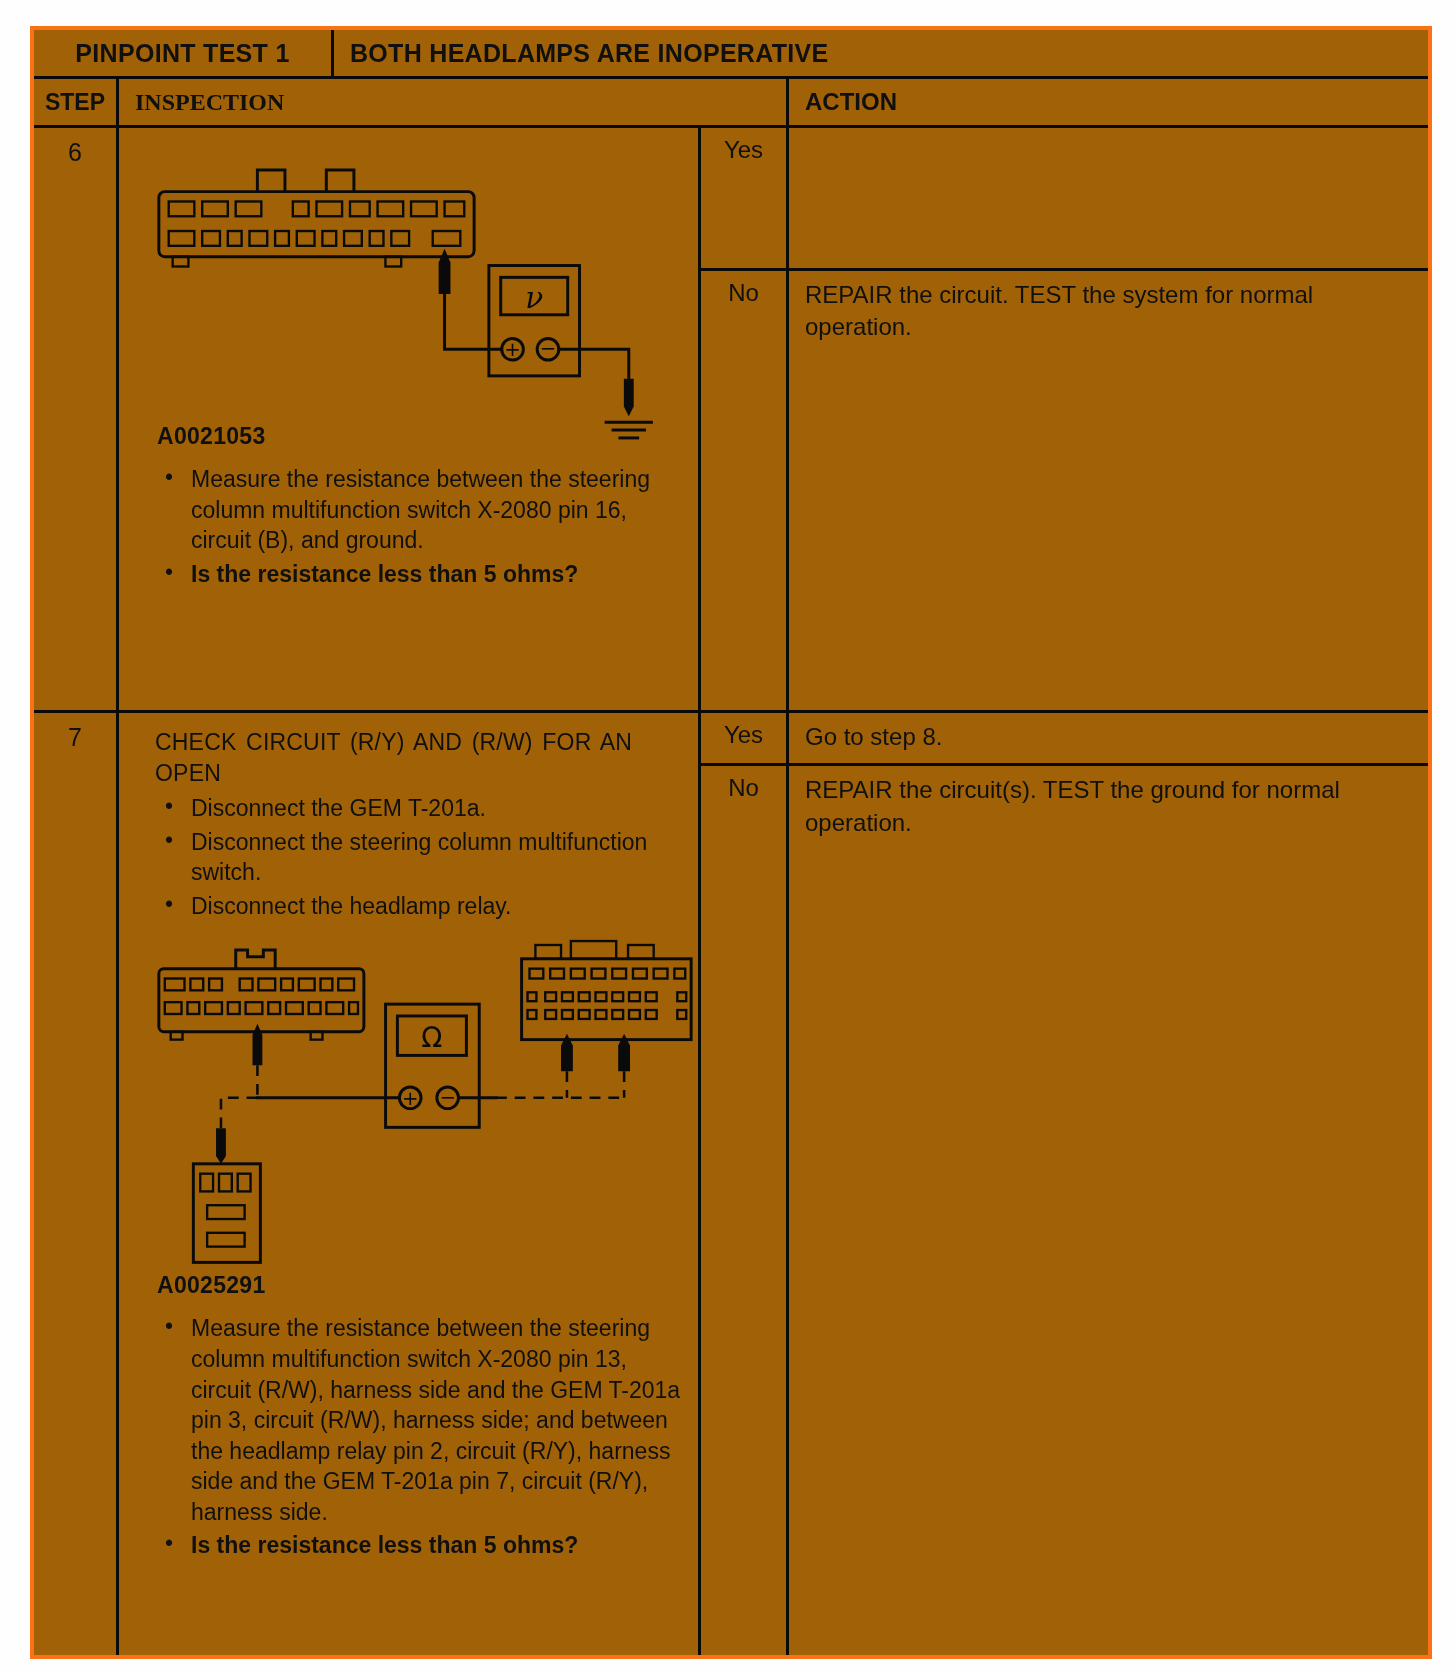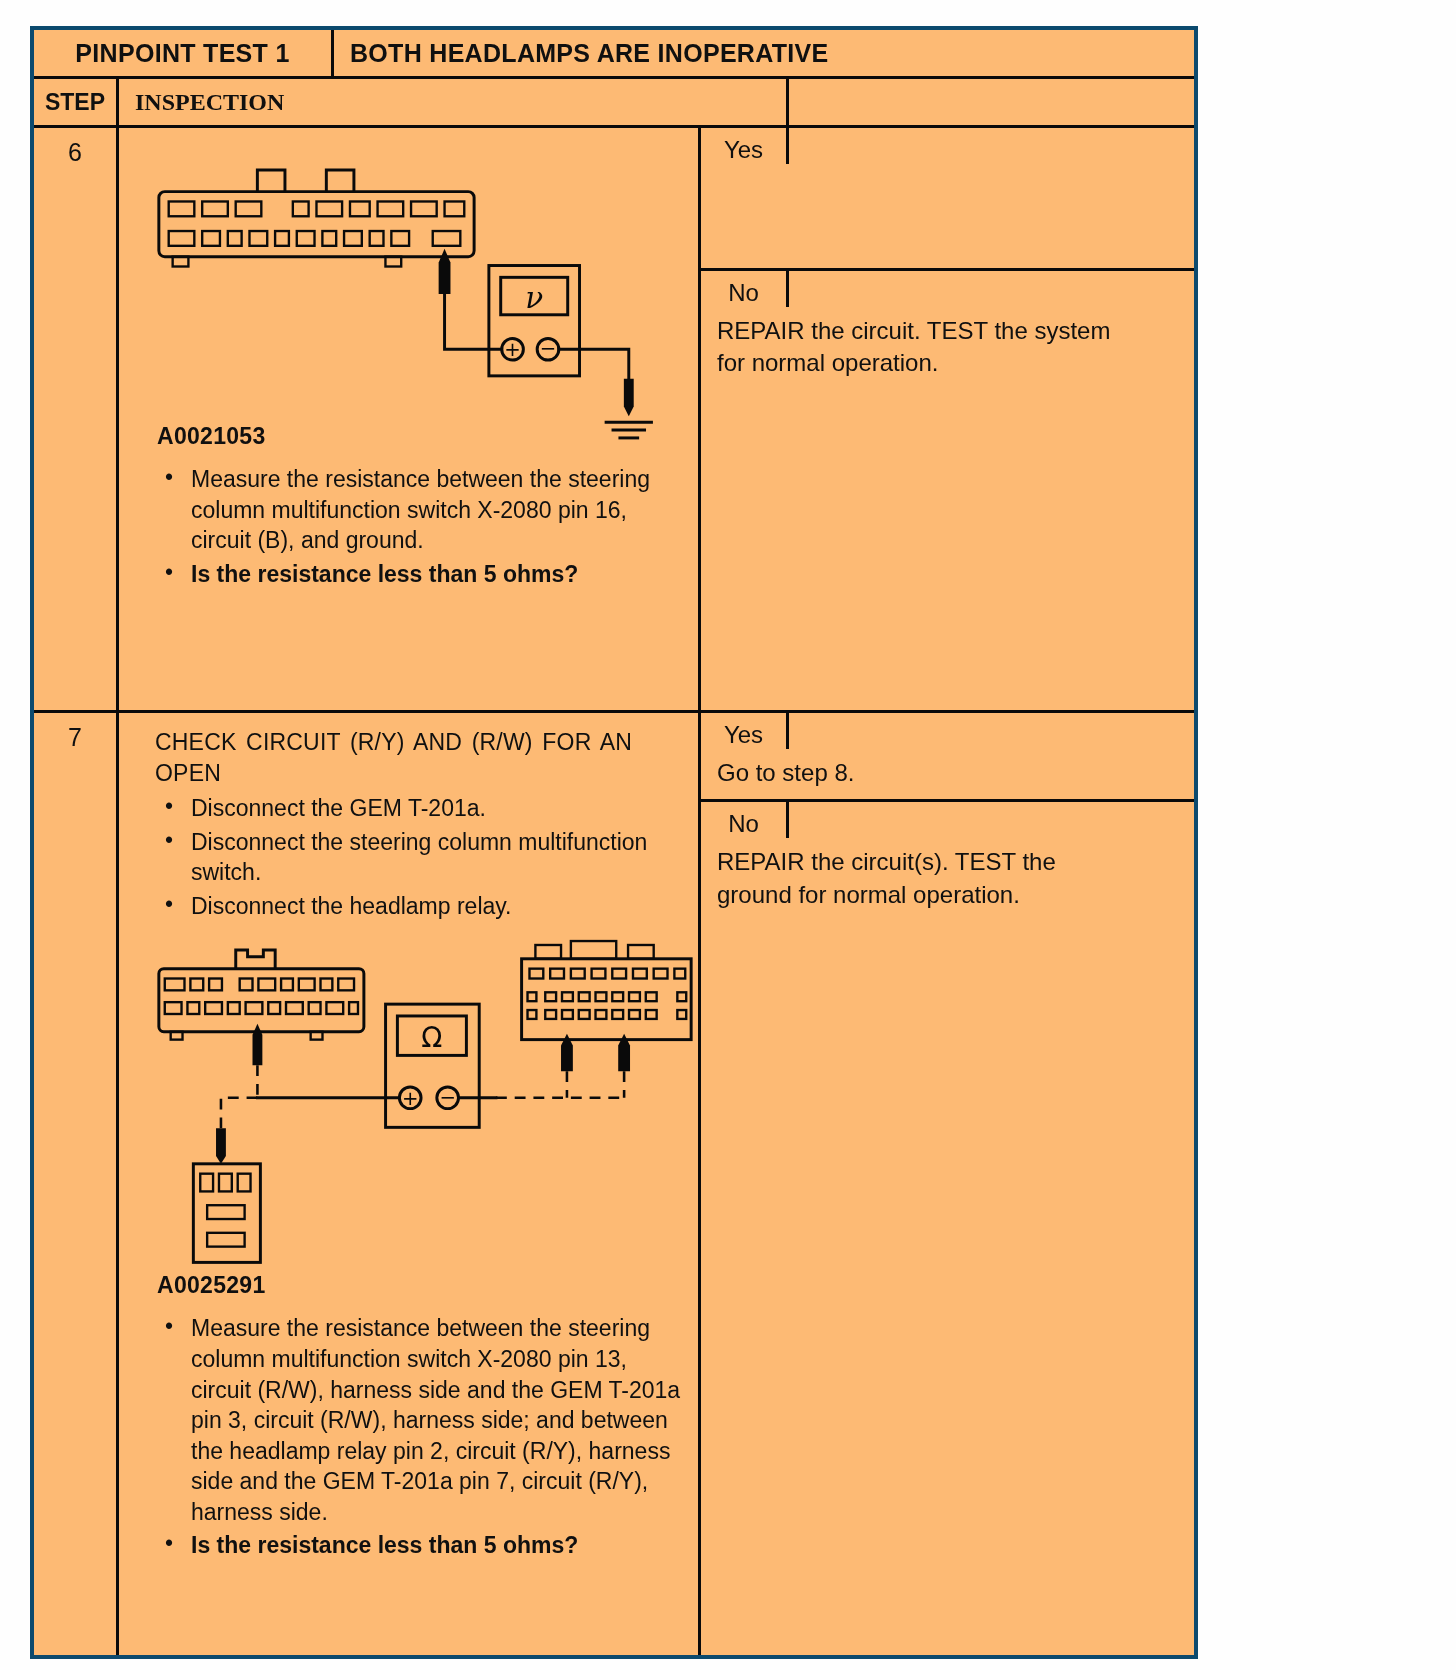--- a/index.html
+++ b/index.html
@@ -1,21 +1,21 @@
 <!DOCTYPE html>
 <html><head>
 <meta charset="utf-8">
 <style>
   html,body{margin:0;padding:0;background:#ffffff;}
   .page{
     width:1456px;height:1670px;box-sizing:border-box;
     padding:26px 28px 0 30px;background:#fefefe;color:#101010;
     font-family:"Liberation Sans",sans-serif;
   }
-  .pptable{width:1168px;box-sizing:border-box;border:4px solid #0c4a6e;background:#fdba74;}
+  .pptable{width:1402px;box-sizing:border-box;border:4px solid #f97316;background:#a16207;}
   .row{display:flex;}
   .bdr-b{border-bottom:3px solid #0a0a0a;}
   .cell{box-sizing:border-box;}
 
   
   .title-row{height:46px;}
   .title-left{width:300px;border-right:3px solid #0a0a0a;display:flex;align-items:center;justify-content:center;
     font-weight:bold;font-size:25px;letter-spacing:.3px;}
   .title-right{flex:1;display:flex;align-items:center;padding-left:16px;font-weight:bold;font-size:25px;letter-spacing:.3px;}
 
@@ -27,21 +27,21 @@
     font-weight:bold;font-size:24px;font-family:Liberation Serif, serif;}
   .h-action{flex:1;display:flex;align-items:center;padding-left:16px;font-weight:bold;font-size:24px;}
 
   
   .step-row{align-items:stretch;}
   .step6{min-height:582px;}
   .step7{min-height:942px;}
   .cell-step{width:85px;border-right:3px solid #0a0a0a;text-align:center;padding-top:10px;font-size:25px;}
   .cell-insp{width:582px;border-right:3px solid #0a0a0a;padding:8px 8px 12px 20px;}
   .cell-right{flex:1;display:flex;flex-direction:column;}
-  .yn-row{display:flex;border-bottom:3px solid #0a0a0a;flex-direction:column;}
+  .yn-row{display:flex;border-bottom:3px solid #0a0a0a;}
   .yn-row:last-child{border-bottom:none;flex:1;justify-content:flex-end;}
   .yes6{min-height:140px;flex:none;}
   .yes7{min-height:48px;flex:none;}
   .yn-label{width:85px;flex:none;border-right:3px solid #0a0a0a;text-align:center;padding-top:8px;font-size:24px;}
   .yn-action{flex:1;padding:8px 80px 10px 16px;font-size:24px;line-height:1.35;white-space:pre-line;}
 
   .insp-heading{margin:6px 0 4px 16px;font-size:23px;line-height:1.35;letter-spacing:.2px;word-spacing:3px;}
   .bullet{display:flex;margin:3px 0 3px 8px;}
   .bullet .dot{width:44px;flex:none;font-size:23px;text-align:center;}
   .bullet .txt{flex:1;font-size:23px;line-height:1.33;padding-right:2px;}
@@ -67,20 +67,21 @@
   <div class="pptable">
 
     <div class="row title-row bdr-b">
       <div class="cell title-left">PINPOINT TEST 1</div>
       <div class="cell title-right">BOTH HEADLAMPS ARE INOPERATIVE</div>
     </div>
 
     <div class="row header-row bdr-b">
       <div class="cell h-step">STEP</div>
       <div class="cell h-insp">INSPECTION</div>
+      <div class="cell h-action">ACTION</div>
     </div>
 
     <div class="row step-row step6 bdr-b">
       <div class="cell cell-step">6</div>
 
       <div class="cell cell-insp">
 
         <div class="figure">
           <svg viewBox="0 0 540 300" width="532" height="296">
 

